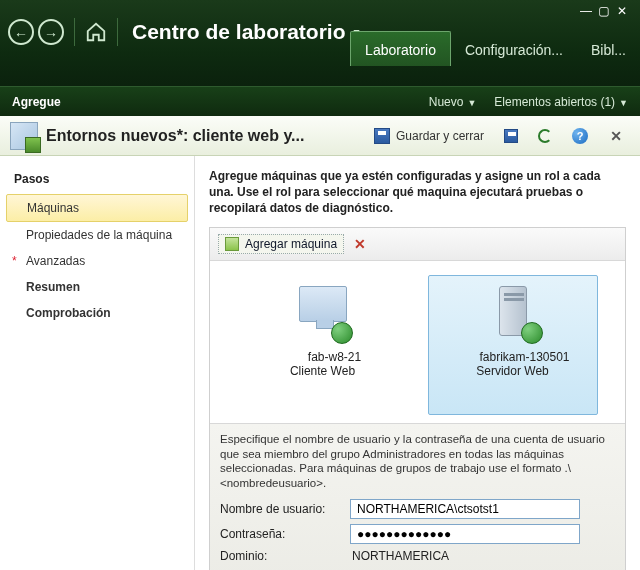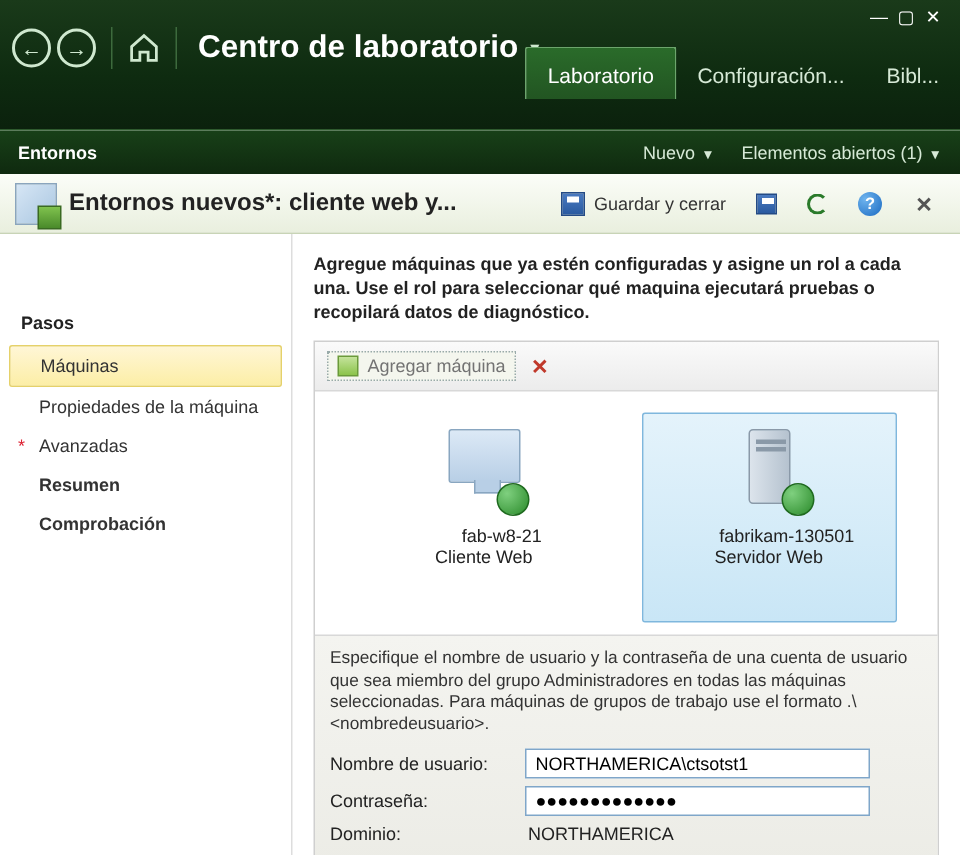--- a/index.html
+++ b/index.html
@@ -33,33 +33,33 @@
   .save-icon { width:16px; height:16px; display:inline-block; background: linear-gradient(#4a7ac0,#2a5aa0); border:1px solid #234a85; position:relative;}
   .save-icon.small{width:14px;height:14px;}
   .save-icon::after{content:"";position:absolute;top:2px;left:3px;width:8px;height:4px;background:#fff;}
   .refresh-icon { width:14px;height:14px;border:2px solid #2a7a2a;border-radius:50%;border-right-color:transparent;display:inline-block;position:relative;}
   .help-icon{width:16px;height:16px;border-radius:50%;background:radial-gradient(circle at 30% 30%,#6fb4ee,#1a6ac2);color:#fff;font-size:11px;font-weight:700;display:inline-flex;align-items:center;justify-content:center;}
   .close-icon{width:16px;height:16px;display:inline-flex;align-items:center;justify-content:center;font-size:14px;color:#555;font-weight:700;}
 
   
   .body { display: flex; height: calc(570px - 86px - 40px); }
   .sidebar { width: 195px; border-right: 1px solid #ddd; padding: 12px 6px; }
-  .sb-head { font-size: 12px; font-weight: 700; color: #222; padding: 4px 8px 8px 8px; margin-top: 36px; }
+  .sb-head { font-size: 12px; font-weight: 700; color: #222; padding: 4px 8px 8px 8px; }
   .sb-item { font-size: 12px; color: #333; padding: 6px 8px 6px 20px; cursor: default; position: relative; }
   .sb-item.active { background: linear-gradient(#fff6d6,#fceea6); border: 1px solid #e5d16a; border-radius: 2px; }
   .sb-item.bold { font-weight: 700; }
   .sb-ast { color: #d23; position: absolute; left: 6px; top: 6px; font-size: 12px; }
 
   .main { flex:1; padding: 12px 14px 10px 14px; overflow: hidden; }
   .instr { font-size: 12px; font-weight: 700; color: #222; line-height: 1.35; margin-bottom: 10px; }
   .sec-label { font-size: 12px; color: #333; margin-bottom: 4px; }
 
   .panel { border: 1px solid #cfcfcf; background: #fff; }
   .panel-tb { display: flex; align-items: center; gap: 10px; padding: 6px 8px; background: linear-gradient(#fafafa,#ececec); border-bottom: 1px solid #d8d8d8;}
-  .add-btn { display:flex; align-items:center; gap:6px; font-size:12px; color:#737373; padding:2px 6px; border:1px dotted #9aa; background: #f4f6ee;}
+  .add-btn { display:flex; align-items:center; gap:6px; font-size:12px; color:#0f172a; padding:2px 6px; border:1px dotted #9aa; background: #f4f6ee;}
   .add-glyph{width:14px;height:14px;background:linear-gradient(#c4e39b,#8bc34a);border:1px solid #6a9a3a;}
   .del-x { color:#c0392b; font-size:14px; font-weight:700; }
 
   .machines { display:flex; gap:20px; padding: 14px 10px 8px 10px; justify-content:center; }
   .mcard { width: 170px; height: 140px; border: 1px solid transparent; display:flex; flex-direction:column; align-items:center; justify-content:flex-start; padding-top:10px; cursor:default;}
   .mcard.sel { background: linear-gradient(#e4f3fb,#c9e6f6); border-color:#7fb7dd; border-radius:2px;}
   .m-icon { width:64px; height:56px; position:relative; margin-bottom:8px;}
   .monitor { position:absolute; top:0; left:8px; width:48px; height:36px; background:linear-gradient(#dce9f6,#b8cfe6); border:1px solid #89a6c0; border-radius:2px;}
   .monitor::after{content:"";position:absolute;bottom:-8px;left:16px;width:16px;height:8px;background:#b8cfe6;border:1px solid #89a6c0;border-top:none;}
   .globe{position:absolute;bottom:-2px;right:2px;width:22px;height:22px;border-radius:50%;background:radial-gradient(circle at 30% 30%,#7fd07f,#2a8a2a);border:1px solid #1f6a1f;}
@@ -95,21 +95,21 @@
     <span class="breadcrumb">Centro de laboratorio</span>
     <span class="bc-caret">▾</span>
   </div>
   <div class="tabs-top">
     <div class="tab-top active">Laboratorio</div>
     <div class="tab-top">Configuración...</div>
     <div class="tab-top">Bibl...</div>
   </div>
 </div>
 <div class="subbar">
-  <div class="subbar-left">Entornos</div>
+  <div class="subbar-left">Agregue</div>
   <div class="subbar-right">
     <span><span>Nuevo</span><span class="dd-caret">▼</span></span>
     <span><span>Elementos abiertos (1)</span><span class="dd-caret">▼</span></span>
   </div>
 </div>
 
 <div class="docbar">
   <div class="doc-icon"></div>
   <div class="doc-title">Entornos nuevos*: cliente web y...</div>
   <div class="docbar-spacer"></div>

